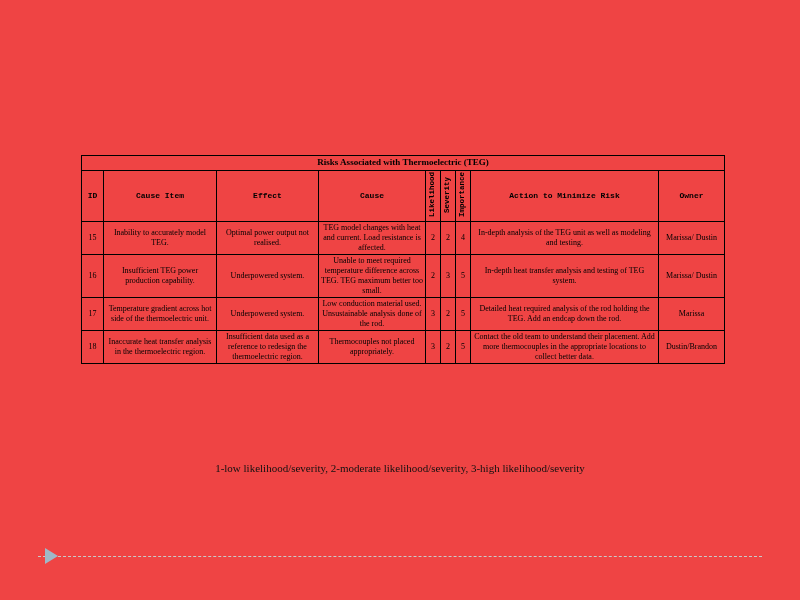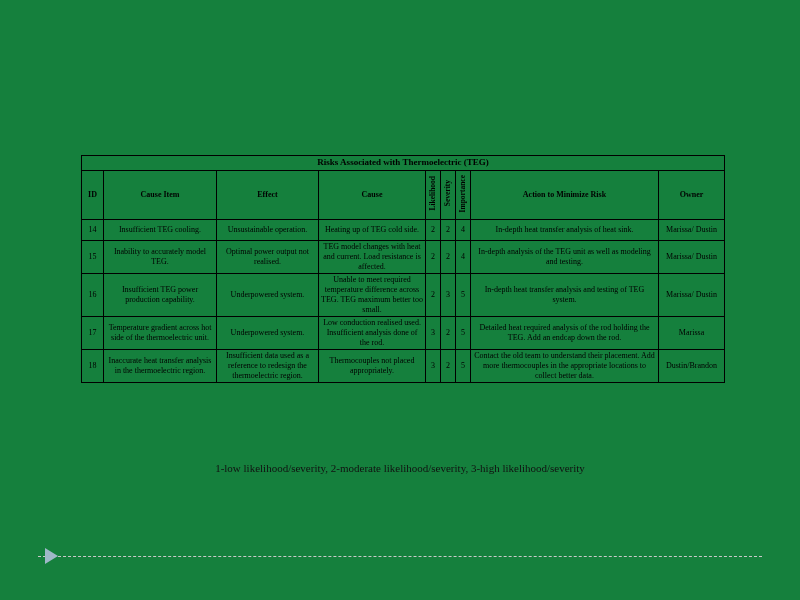--- a/index.html
+++ b/index.html
@@ -5,21 +5,21 @@
   html, body {
     margin: 0;
     padding: 0;
     background: #ffffff;
     font-family: "Liberation Serif", serif;
   }
   .slide {
     position: relative;
     width: 800px;
     height: 600px;
-    background: #15803d;
+    background: #ef4444;
     overflow: hidden;
   }
   .risk-table {
     position: absolute;
     left: 81px;
     top: 155px;
     width: 643px;
     border-collapse: collapse;
     table-layout: fixed;
     color: #000000;
@@ -36,20 +36,21 @@
   .risk-table th.title {
     font-size: 9px;
     font-weight: bold;
     height: 12px;
     padding: 1px 0;
   }
   .risk-table thead tr.cols th {
     font-weight: bold;
     height: 46px;
     font-size: 8px;
+    font-family: Liberation Mono, monospace;
   }
   .risk-table th.rotated span {
     display: inline-block;
     writing-mode: vertical-rl;
     transform: rotate(180deg);
     white-space: nowrap;
     font-size: 7.5px;
     font-weight: bold;
   }
   .risk-table tbody td {
@@ -111,31 +112,20 @@
           <th>Cause</th>
           <th class="rotated"><span>Likelihood</span></th>
           <th class="rotated"><span>Severity</span></th>
           <th class="rotated"><span>Importance</span></th>
           <th>Action to Minimize Risk</th>
           <th>Owner</th>
         </tr>
     </thead>
     <tbody id="table-body">
         <tr>
-          <td>14</td>
-          <td>Insufficient TEG cooling.</td>
-          <td>Unsustainable operation.</td>
-          <td>Heating up of TEG cold side.</td>
-          <td>2</td>
-          <td>2</td>
-          <td>4</td>
-          <td>In-depth heat transfer analysis of heat sink.</td>
-          <td>Marissa/ Dustin</td>
-        </tr>
-        <tr>
           <td>15</td>
           <td>Inability to accurately model TEG.</td>
           <td>Optimal power output not realised.</td>
           <td>TEG model changes with heat and current. Load resistance is affected.</td>
           <td>2</td>
           <td>2</td>
           <td>4</td>
           <td>In-depth analysis of the TEG unit as well as modeling and testing.</td>
           <td>Marissa/ Dustin</td>
         </tr>
@@ -147,21 +137,21 @@
           <td>2</td>
           <td>3</td>
           <td>5</td>
           <td>In-depth heat transfer analysis and testing of TEG system.</td>
           <td>Marissa/ Dustin</td>
         </tr>
         <tr>
           <td>17</td>
           <td>Temperature gradient across hot side of the thermoelectric unit.</td>
           <td>Underpowered system.</td>
-          <td>Low conduction realised used. Insufficient analysis done of the rod.</td>
+          <td>Low conduction material used. Unsustainable analysis done of the rod.</td>
           <td>3</td>
           <td>2</td>
           <td>5</td>
           <td>Detailed heat required analysis of the rod holding the TEG. Add an endcap down the rod.</td>
           <td>Marissa</td>
         </tr>
         <tr>
           <td>18</td>
           <td>Inaccurate heat transfer analysis in the thermoelectric region.</td>
           <td>Insufficient data used as a reference to redesign the thermoelectric region.</td>

